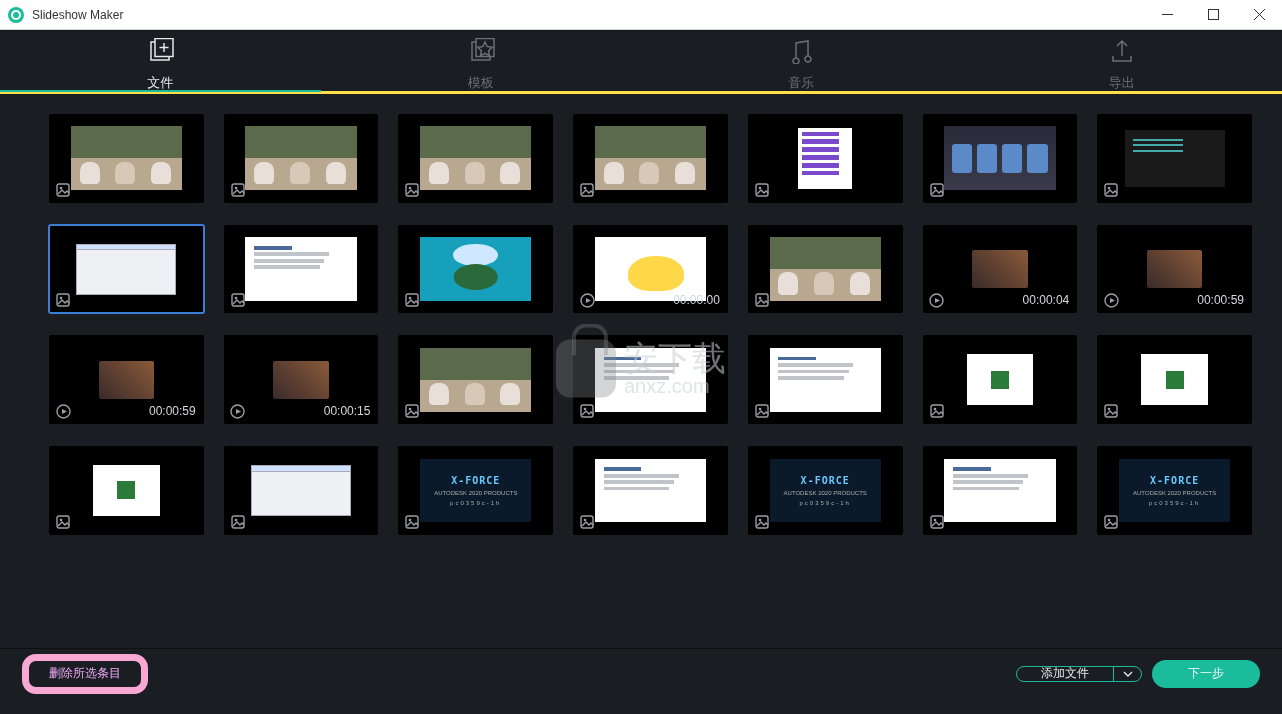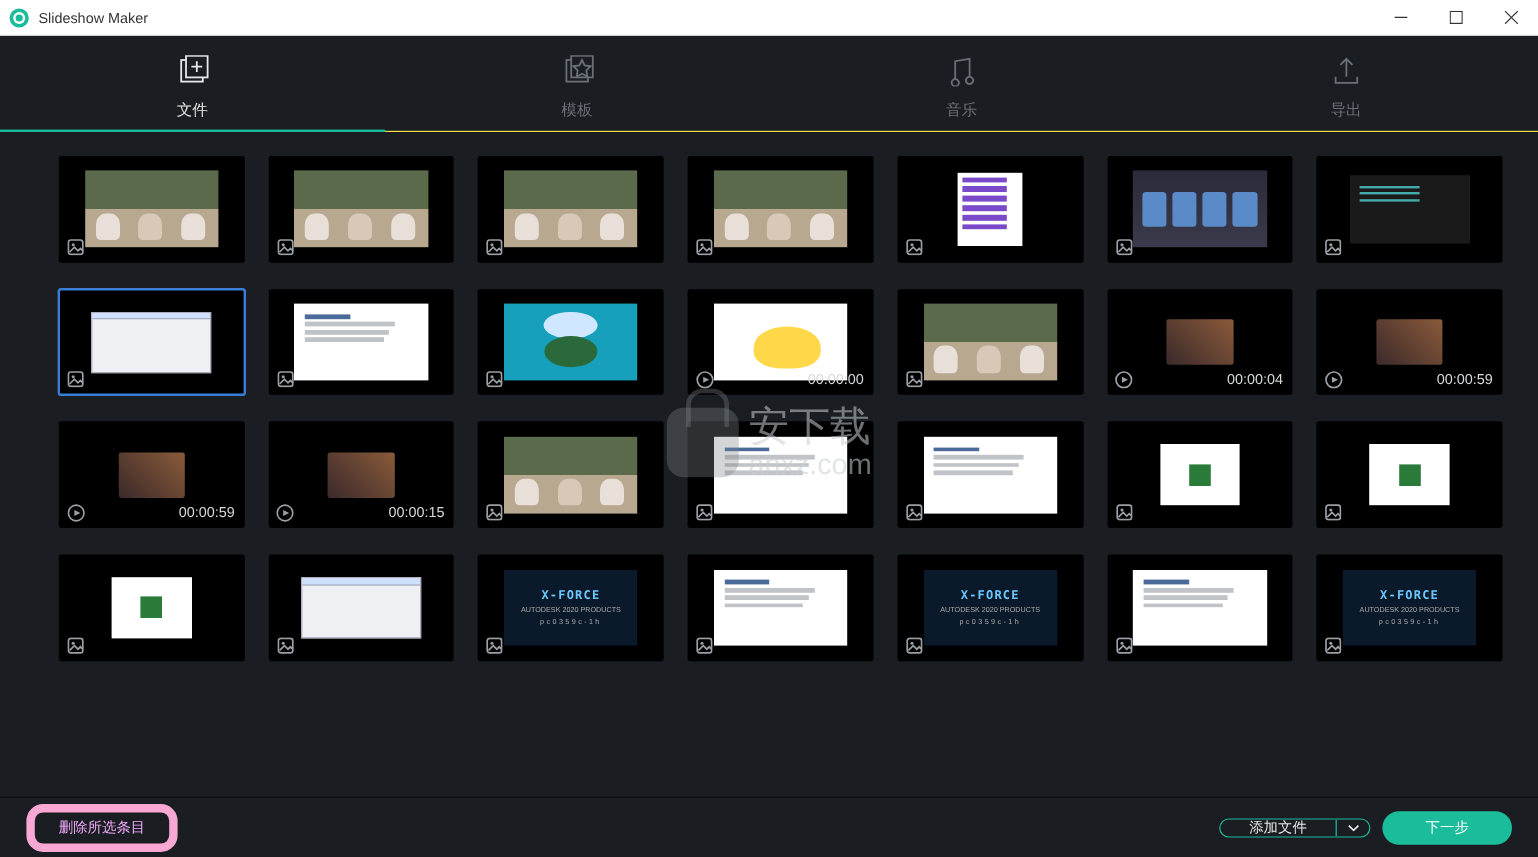--- a/index.html
+++ b/index.html
@@ -9,21 +9,21 @@
 .titlebar { height: 30px; background: #fff; display: flex; align-items: center; padding: 0 0 0 8px; border-bottom: 1px solid #d0d0d0; }
 .titlebar .app-icon { width: 16px; height: 16px; border-radius: 50%; background: #1abc9c; margin-right: 8px; position: relative; }
 .titlebar .app-icon::after { content: ""; position: absolute; inset: 3px; border-radius: 50%; background: #fff; }
 .titlebar .app-icon::before { content: ""; position: absolute; top: 5px; left: 5px; width: 6px; height: 6px; border-radius: 50%; background: #1abc9c; z-index: 1; }
 .titlebar .title { font-size: 12px; color: #333; flex: 1; }
 .win-controls { display: flex; height: 100%; }
 .win-btn { width: 46px; height: 100%; display: flex; align-items: center; justify-content: center; }
 .win-btn svg { stroke: #333; stroke-width: 1; fill: none; }
 
 
-.tabs { height: 80px; display: flex; border-bottom: 1px solid #fde047; padding-top: 8px; }
+.tabs { height: 64px; display: flex; border-bottom: 3px solid #fde047; padding-top: 8px; }
 .tab { flex: 1; display: flex; flex-direction: column; align-items: center; justify-content: center; gap: 6px; cursor: pointer; color: #6a7077; position: relative; }
 .tab.active { color: #e6e8ea; }
 .tab.active::after { content: ""; position: absolute; bottom: -1px; left: 0; right: 0; height: 2px; background: #1abc9c; }
 .tab .tab-label { font-size: 13px; }
 .tab svg { stroke: currentColor; fill: none; stroke-width: 1.5; }
 
 
 .content { padding: 20px 30px 10px 30px; height: 554px; overflow: auto; }
 .grid { display: grid; grid-template-columns: repeat(7, 1fr); gap: 22px 20px; padding-left: 19px; }
 .thumb { aspect-ratio: 150/86; background: #000; border-radius: 2px; position: relative; overflow: hidden; display: flex; align-items: center; justify-content: center; }
@@ -668,15 +668,15 @@
         </svg>
     </div>
   </div>
   <div class="btn-primary">下一步</div>
 </div>
 
 <div class="watermark">
   <div class="lock"></div>
   <div style="display:flex;flex-direction:column;line-height:1.05">
     <span>安下载</span>
-    <span style="font-size:24px">anxz.com</span>
+    <span style="font-size:20px">anxz.com</span>
   </div>
 </div>
 
 </body></html>

